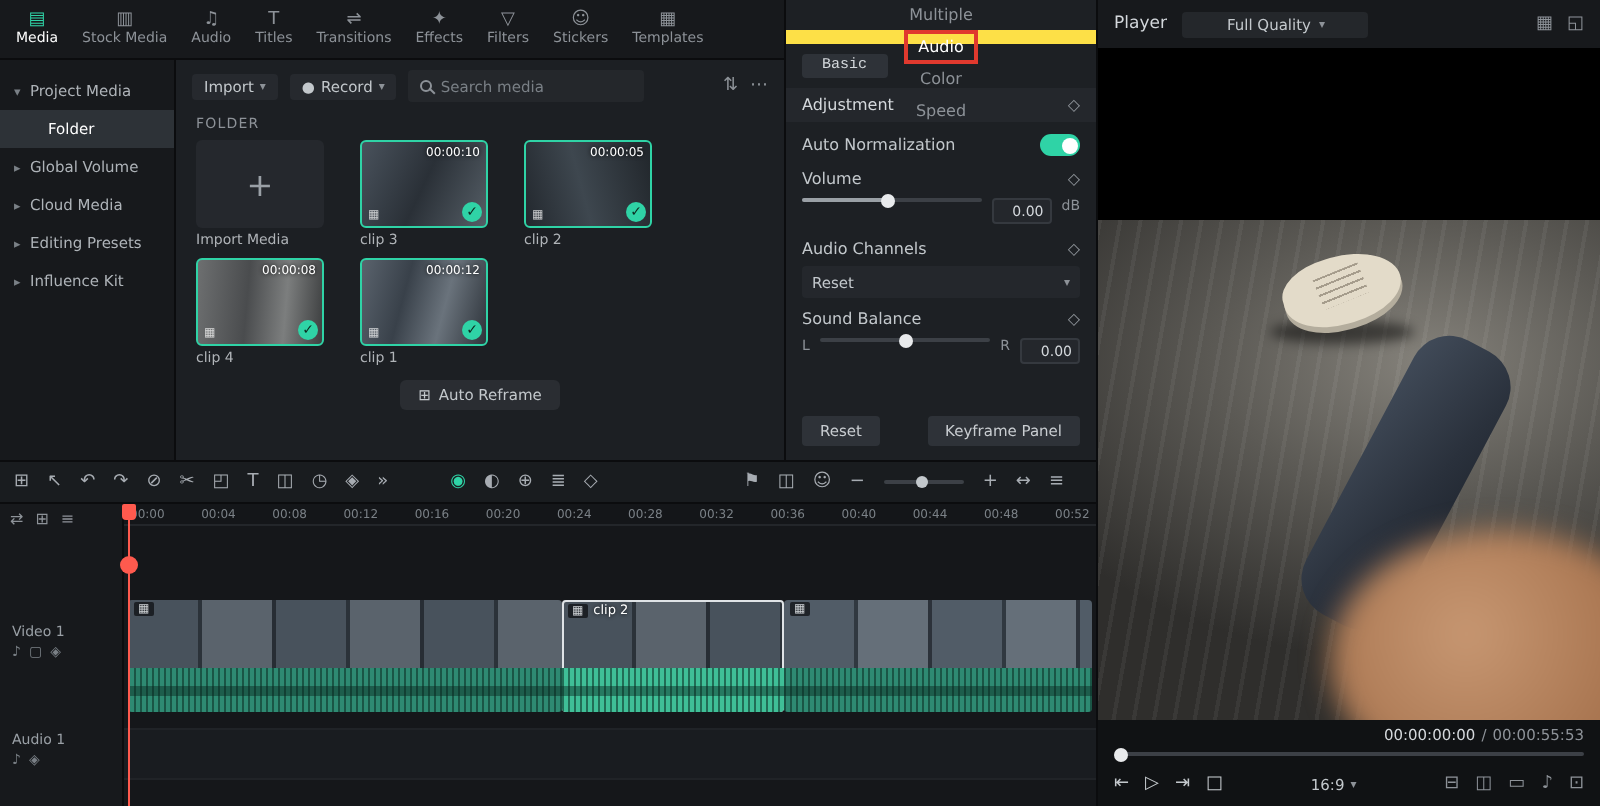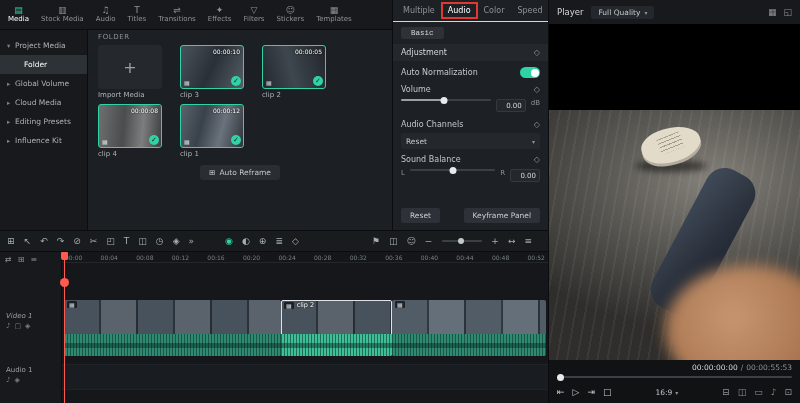--- a/index.html
+++ b/index.html
@@ -50,21 +50,21 @@
   .cname{font-size:7px;color:#b0b4b8;margin-top:2px;white-space:nowrap;}
   .t1{background:linear-gradient(105deg,#5a636d 0%,#39414a 35%,#6a737c 65%,#2e343b 100%);}
   .t2{background:linear-gradient(75deg,#23282e 0%,#3e474f 45%,#21262b 100%);}
   .t3{background:linear-gradient(115deg,#49525c 0%,#2a3037 50%,#555e66 100%);}
   .t4{background:linear-gradient(95deg,#6d6f70 0%,#4a4c4e 40%,#7c7e7e 70%,#3d3f40 100%);}
   #reframe-row{display:flex;justify-content:center;margin-top:7px;}
   #reframe{display:flex;align-items:center;gap:4px;background:#2a2d32;border-radius:3px;padding:3px 9px;font-size:7.5px;color:var(--txt);cursor:pointer;}
 
   
   #props{left:392px;top:0;width:156px;height:230px;background:var(--panel3);border-left:1px solid #0b0c0e;overflow:hidden;}
-  #ptabs{display:flex;align-items:center;height:22px;padding:0 4px;gap:1px;border-bottom:1px solid #fde047;}
+  #ptabs{display:flex;align-items:center;height:22px;padding:0 4px;gap:1px;border-bottom:7px solid #fde047;flex-direction:column;}
   .ptab{padding:3px 6px;font-size:8px;color:var(--dim);white-space:nowrap;cursor:pointer;}
   .ptab.active{color:#fff;}
   .ptab.annotated{outline:2px solid var(--annot);outline-offset:-1px;}
   #basicrow{padding:5px 8px;}
   #basic{display:inline-block;background:var(--btn);border-radius:2px;padding:2px 10px;font-size:7.5px;color:#d4d8dc;cursor:pointer;font-family:Liberation Mono, monospace;}
   .sechead{display:flex;align-items:center;justify-content:space-between;background:var(--row);height:17px;padding:0 8px;font-size:8px;color:#d4d8dc;}
   .diamond{color:var(--dim);font-size:8px;cursor:pointer;}
   .prow{display:flex;align-items:center;justify-content:space-between;padding:6px 8px 2px 8px;font-size:8px;color:var(--txt);}
   .ctlrow{display:flex;align-items:flex-start;gap:5px;padding:3px 8px 2px 8px;}
   .toggle{width:20px;height:11px;border-radius:6px;background:var(--accent);position:relative;cursor:pointer;flex:none;}
@@ -77,21 +77,21 @@
   .ddown{display:flex;align-items:center;justify-content:space-between;height:16px;background:var(--row);border-radius:2px;margin:2px 8px 0 8px;padding:0 5px;font-size:7.5px;color:var(--txt);cursor:pointer;}
   .ddown .caret{font-size:6px;color:var(--dim);}
   .lr{font-size:7px;color:var(--dim);flex:none;}
   #pbuttons{position:absolute;left:8px;right:8px;bottom:7px;display:flex;justify-content:space-between;}
   .pbtn{background:var(--btn);border-radius:2px;padding:3px 9px;font-size:7.5px;color:#c9cdd1;cursor:pointer;white-space:nowrap;}
 
   
   #player{left:548px;top:0;width:252px;height:403px;background:#101214;border-left:1px solid #0b0c0e;}
   #phead{display:flex;align-items:center;gap:8px;height:24px;padding:0 8px;background:var(--panel);}
   #ptitle{font-size:8.5px;color:#d4d8dc;}
-  #quality{display:flex;align-items:center;gap:4px;background:#24272b;border-radius:2px;padding:2px 7px;font-size:7.5px;color:var(--txt);cursor:pointer;}
+  #quality{display:flex;align-items:center;gap:4px;background:#24272b;border-radius:2px;padding:2px 22px;font-size:7.5px;color:var(--txt);cursor:pointer;}
   #phead-icons{margin-left:auto;display:flex;gap:7px;}
   .phicon{color:var(--dim);font-size:9px;cursor:pointer;}
   #viewport{position:absolute;left:0;top:24px;right:0;bottom:43px;background:#000;overflow:hidden;}
   .pavement{position:absolute;left:0;right:0;top:86px;height:252px;background:radial-gradient(ellipse 230px 150px at 65% 28%,#84817a 0%,#5c5a55 45%,#2f2e2c 100%);}
   .streaks{position:absolute;inset:0;background:repeating-linear-gradient(100deg,rgba(255,255,255,.05) 0 2px,transparent 2px 10px);}
   .shoe-shadow{position:absolute;left:86px;top:136px;width:72px;height:12px;background:rgba(0,0,0,.5);border-radius:50%;filter:blur(3px);}
   .shoe{position:absolute;left:92px;top:104px;width:60px;height:34px;background:#e3dbc9;border-radius:45% 55% 50% 50%;transform:rotate(-16deg);box-shadow:0 3px 0 #b4ad9d;}
   .shoe::after{content:'';position:absolute;left:18px;top:7px;width:24px;height:16px;background:repeating-linear-gradient(0deg,transparent 0 3px,rgba(115,105,90,.55) 3px 4px);transform:rotate(-6deg);}
   .leg{position:absolute;left:128px;top:140px;width:52px;height:155px;background:linear-gradient(105deg,#424c5a 0%,#2a313c 60%,#1d232c 100%);transform:rotate(28deg);border-radius:20px;}
   .knee{position:absolute;right:-35px;bottom:-35px;width:170px;height:130px;background:radial-gradient(circle at 40% 40%,#c79772,#a5714c 70%);border-radius:50%;filter:blur(7px);}
@@ -115,21 +115,21 @@
   .zknob{position:absolute;left:40%;top:-2px;width:6px;height:6px;border-radius:50%;background:#c3c8cc;}
 
   
   #timeline{left:0;top:252px;width:548px;height:151px;background:#15171a;}
   #theader{position:absolute;left:0;top:0;bottom:0;width:62px;background:var(--panel);border-right:1px solid #0b0c0e;z-index:2;}
   #th-tools{display:flex;gap:6px;padding:3px 5px;}
   .thicon{color:var(--dim);font-size:8px;cursor:pointer;}
   .tracklabel{font-size:7px;color:#9aa0a6;padding-left:6px;white-space:nowrap;}
   .trackicons{display:flex;gap:4px;padding-left:6px;margin-top:2px;}
   .trkicon{color:var(--faint);font-size:7px;cursor:pointer;}
-  #vtrack-head{position:absolute;top:60px;left:0;right:0;font-style:italic;}
+  #vtrack-head{position:absolute;top:60px;left:0;right:0;}
   #atrack-head{position:absolute;top:114px;left:0;right:0;}
   #ruler{position:absolute;left:62px;right:0;top:0;height:11px;display:flex;justify-content:space-between;align-items:center;padding:0 3px;border-bottom:1px solid #23262a;background:#141619;}
   .rlab{font-size:6px;color:var(--faint);}
   #audiolane{position:absolute;left:62px;right:0;top:112px;height:26px;background:#191c20;border-top:1px solid #202327;border-bottom:1px solid #202327;}
   .tclip{position:absolute;top:48px;height:56px;border-radius:2px;overflow:hidden;cursor:pointer;}
   .tthumbs{height:34px;background:repeating-linear-gradient(90deg,#48525c 0 35px,#2b3239 35px 37px,#5a636c 37px 72px,#272d34 72px 74px);}
   .twave{height:22px;background:#2e8a72;position:relative;}
   .twave::before{content:'';position:absolute;inset:0;background:repeating-linear-gradient(90deg,rgba(10,42,33,.55) 0 1px,transparent 1px 3px);}
   .twave::after{content:'';position:absolute;left:0;right:0;top:40%;height:24%;background:rgba(8,38,30,.45);}
   .tclip.selected{outline:1px solid #dfe3e6;outline-offset:-1px;}
@@ -223,20 +223,37 @@
       </div>
 
       <div class="sitem">
         <span class="chev">▸</span>
         <span>Influence Kit</span>
       </div>
 
   </div>
 
   <div id="media" class="abs">
+    <div id="media-toolbar">
+      <div class="mbtn">
+        <span>Import</span>
+        <span class="caret">▾</span>
+      </div>
+      <div class="mbtn">
+        <span>●</span>
+        <span>Record</span>
+        <span class="caret">▾</span>
+      </div>
+      <div class="searchbox">
+        <span class="mag"></span>
+        <input placeholder="Search media" style="">
+      </div>
+      <span class="mtool" style="margin-left:auto;">⇅</span>
+      <span class="mtool">⋯</span>
+    </div>
     <div id="breadcrumb">FOLDER</div>
     <div id="grid">
       <div class="cell">
         <div class="tile import">
           <span>+</span>
         </div>
         <div class="cname">Import Media</div>
       </div>
 
         <div class="cell">

